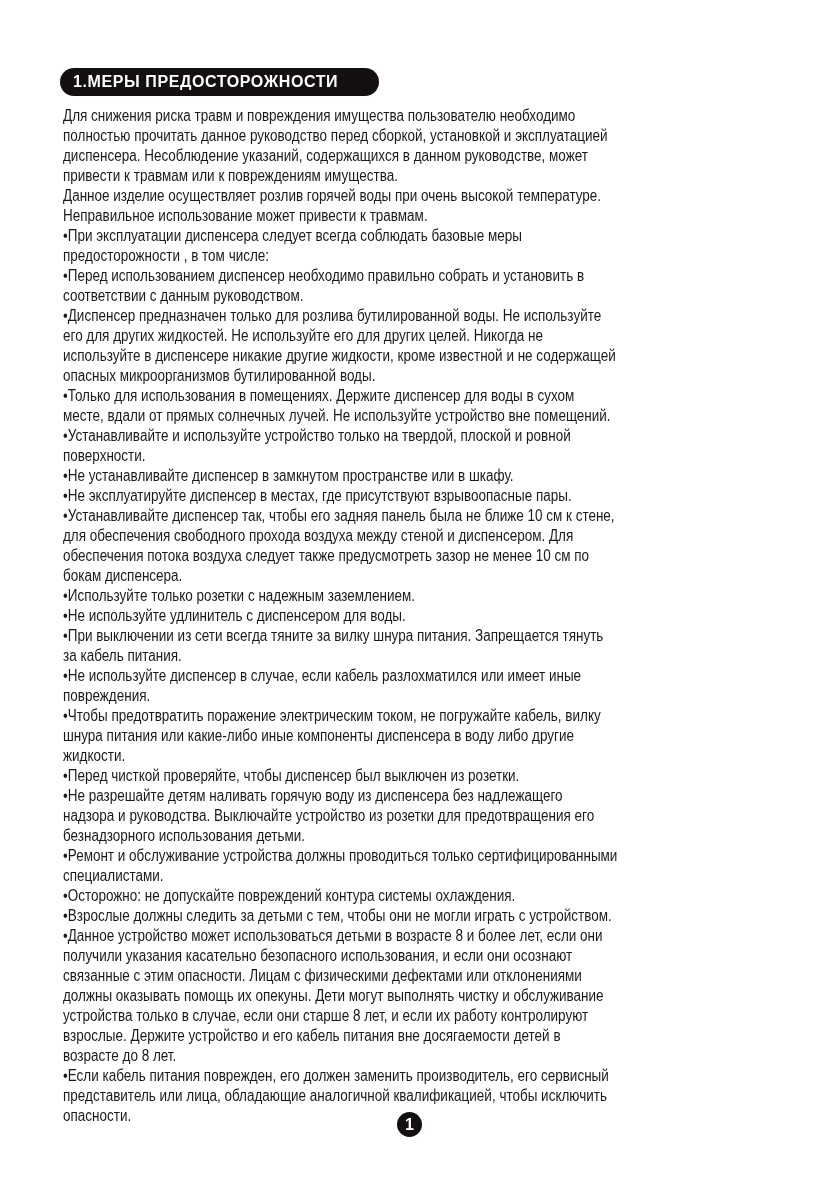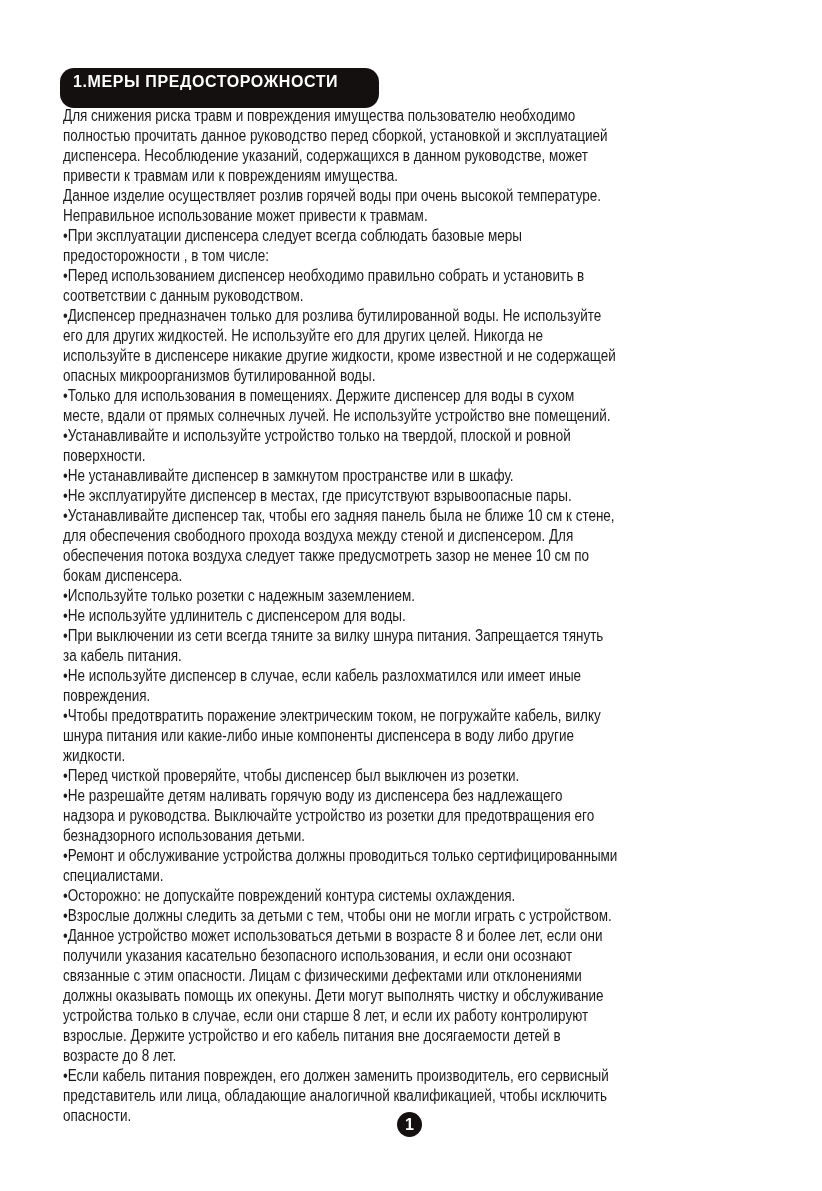--- a/index.html
+++ b/index.html
@@ -13,21 +13,21 @@
       position: relative;
       overflow: hidden;
       font-family: "Liberation Sans", sans-serif;
       color: #1a1a1a;
     }
     .section-header {
       position: absolute;
       left: 60px;
       top: 68px;
       width: 319px;
-      height: 40px;
+      height: 28px;
       background: #141010;
       border-radius: 14px;
       box-sizing: border-box;
       padding-left: 13px;
       display: flex;
       align-items: flex-start;
     }
     .section-title {
       color: #ffffff;
       font-family: "Liberation Sans", sans-serif;

